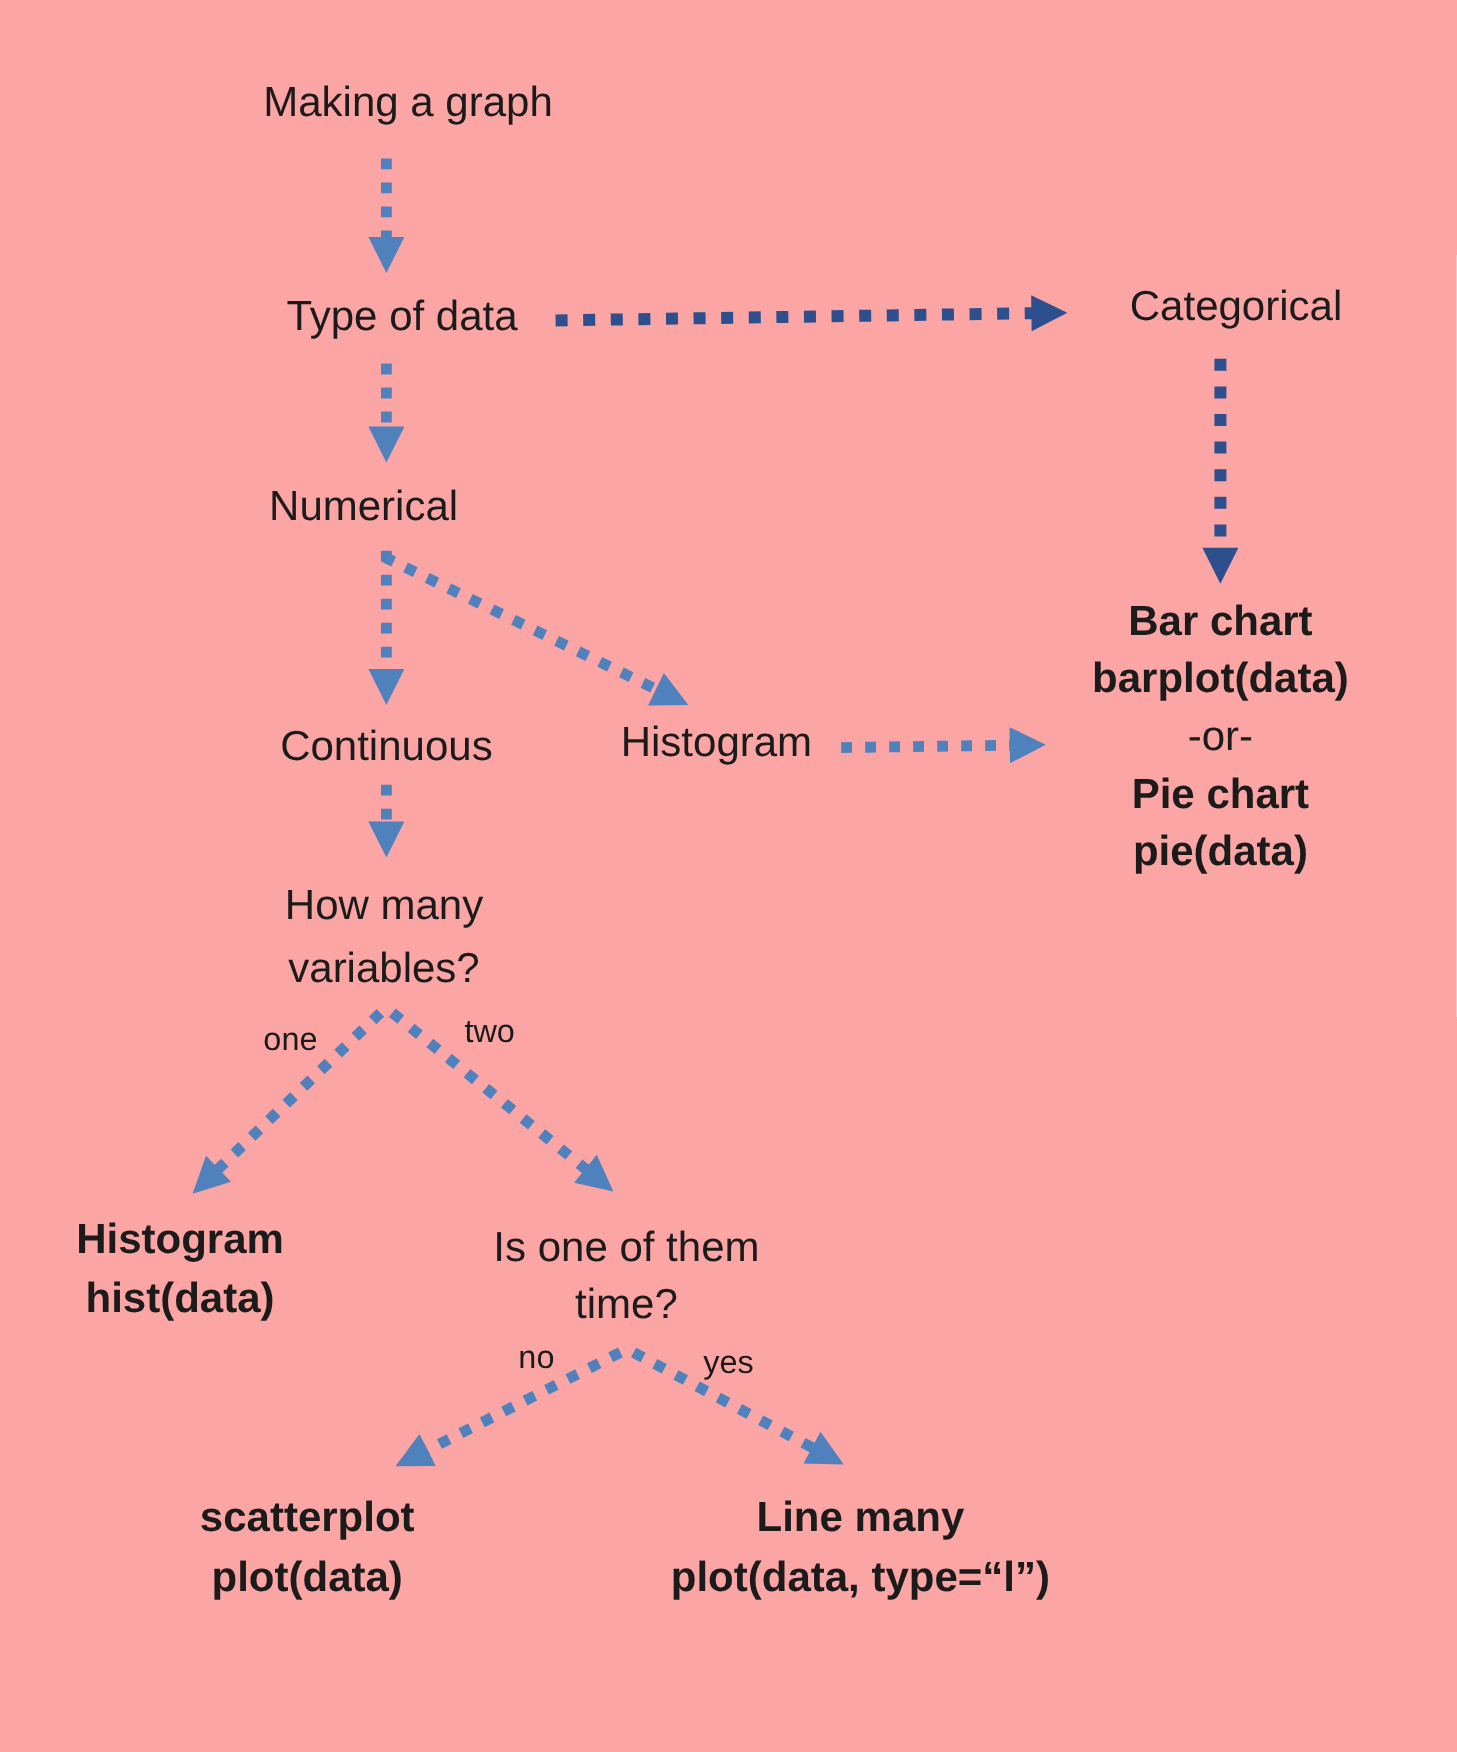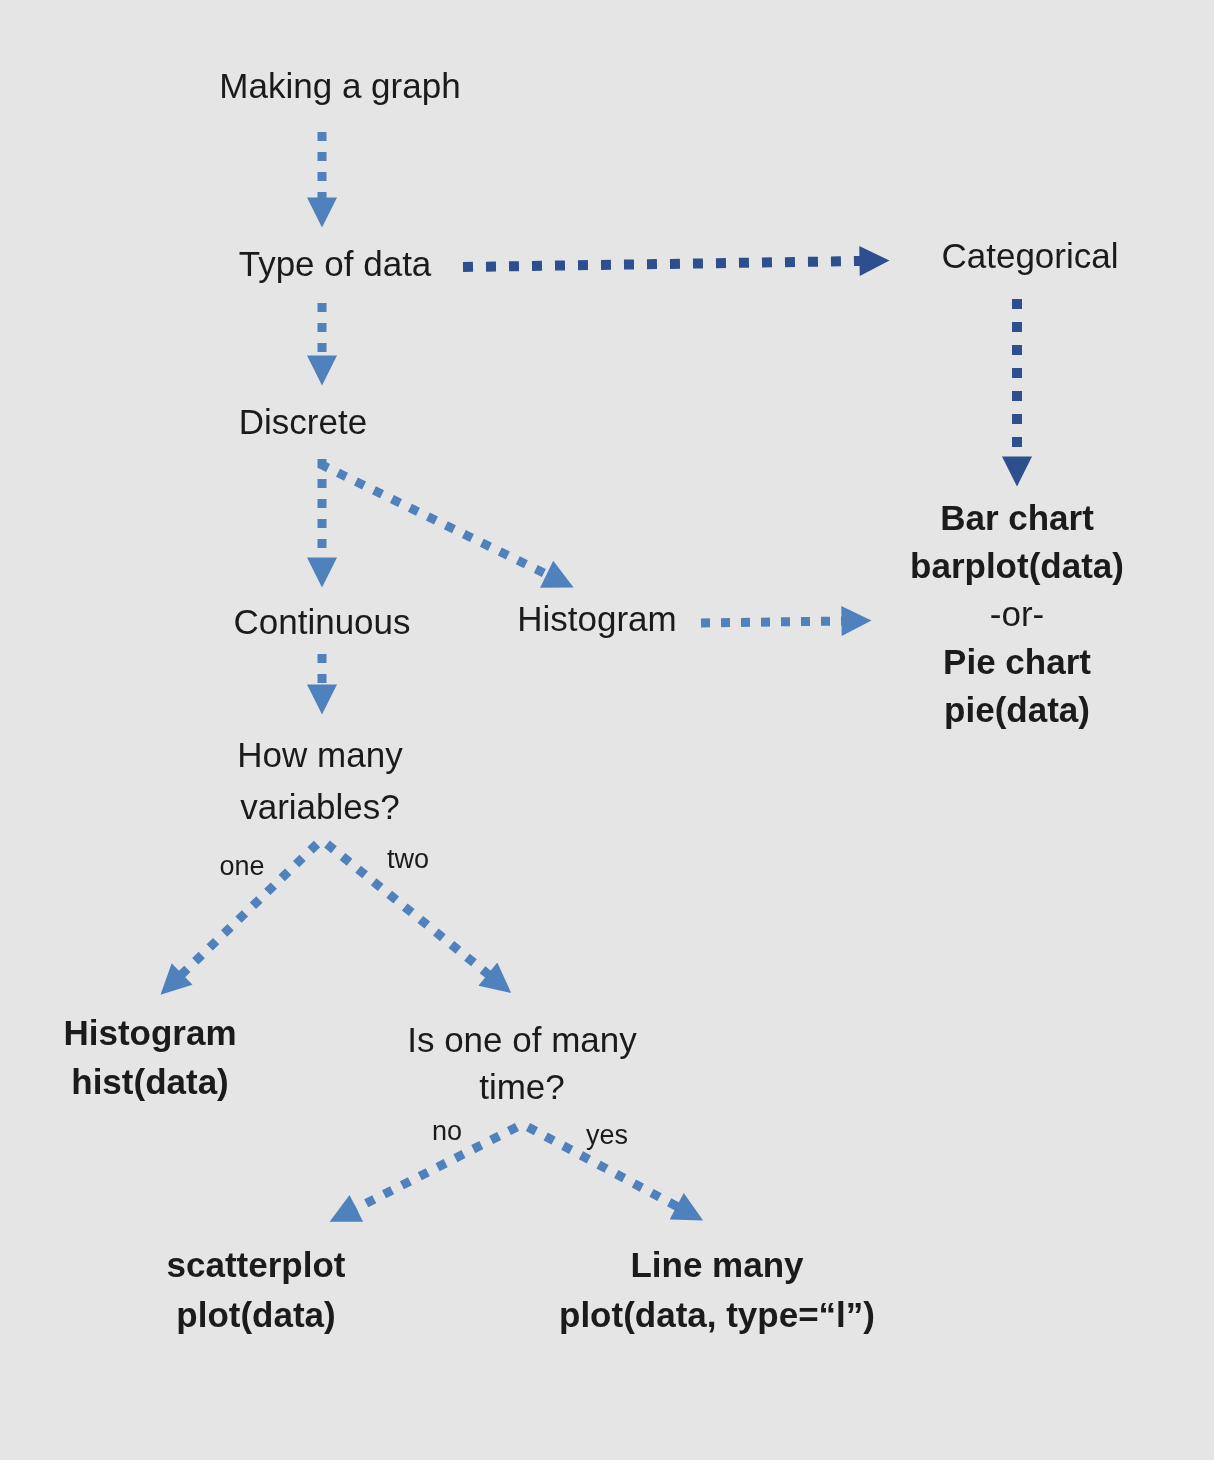--- a/index.html
+++ b/index.html
@@ -4,21 +4,21 @@
 <style>
   html, body {
     margin: 0;
     padding: 0;
     background: #ffffff;
   }
   .canvas {
     position: relative;
     width: 1214px;
     height: 1460px;
-    background: #e5e5e5;
+    background: #fca5a5;
     font-family: "Liberation Sans", sans-serif;
     color: #1b1b1b;
     overflow: hidden;
   }
   .arrows {
     position: absolute;
     left: 0;
     top: 0;
     width: 1214px;
     height: 1460px;
@@ -88,21 +88,21 @@
     <line class="dash-med" x1="517" y1="1127" x2="355" y2="1209" marker-end="url(#head-med)"></line>
     <line class="dash-med" x1="528" y1="1127" x2="678" y2="1207" marker-end="url(#head-med)"></line>
   </svg>
 
   <div class="node" style="left:340px; top:62px;">Making a graph</div>
 
   <div class="node" style="left:335px; top:240px;text-align:center;">Type of data</div>
 
   <div class="node" style="left:1030px; top:232px;">Categorical</div>
 
-  <div class="node" style="left:303px; top:398px;">Discrete</div>
+  <div class="node" style="left:303px; top:398px;">Numerical</div>
 
   <div class="node lh48" style="left:1017px; top:494px;">
     <div class="bold">Bar chart</div>
     <div class="bold">barplot(data)</div>
     <div>-or-</div>
     <div class="bold">Pie chart</div>
     <div class="bold">pie(data)</div>
   </div>
 
   <div class="node" style="left:322px; top:598px;">Continuous</div>
@@ -113,21 +113,21 @@
     <div>How many</div>
     <div>variables?</div>
   </div>
 
   <div class="node bold lh49" style="left:150px; top:1008px;">
     <div>Histogram</div>
     <div>hist(data)</div>
   </div>
 
   <div class="node" style="left:522px; top:1016px;">
-    <div>Is one of many</div>
+    <div>Is one of them</div>
     <div>time?</div>
   </div>
 
   <div class="node bold lh50" style="left:256px; top:1240px;">
     <div>scatterplot</div>
     <div>plot(data)</div>
   </div>
 
   <div class="node bold lh50" style="left:717px; top:1240px;">
     <div>Line many</div>

